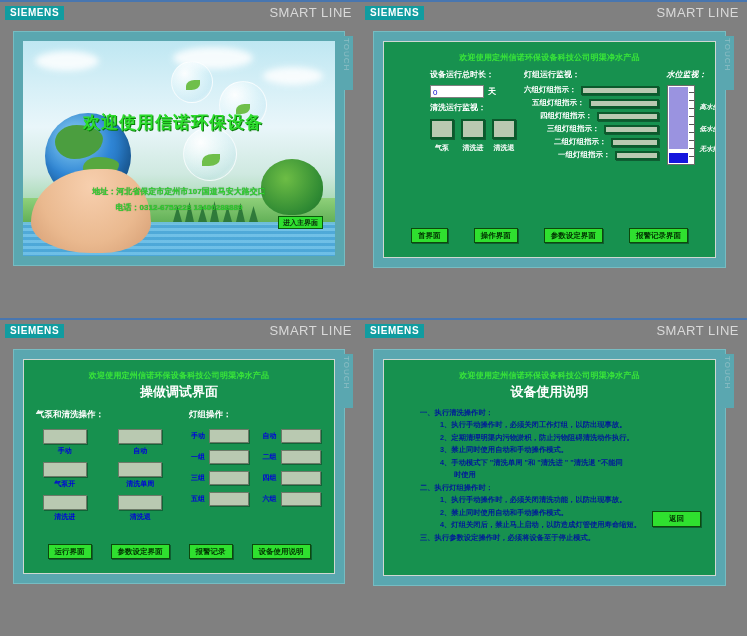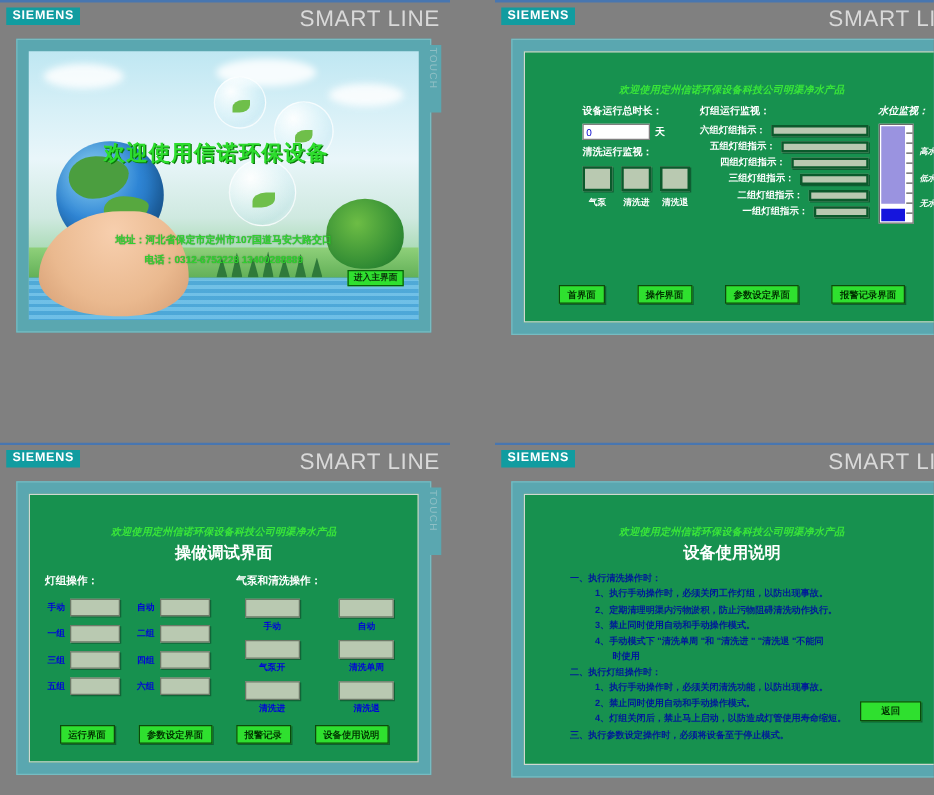--- a/index.html
+++ b/index.html
@@ -8,42 +8,41 @@
     background: #808080;
     font-family: "Liberation Sans", sans-serif;
     overflow: hidden;
     position: relative;
   }
   .grid {
     position: absolute; inset: 0;
     display: grid;
     grid-template-columns: 360px 387px;
     grid-template-rows: 318px 318px;
-    gap: 36px;
   }
   .hmi { position: relative; background: #808080; overflow: hidden; }
 
   
   .chrome {
     position: absolute; top: 0; left: 0; right: 0; height: 26px;
     background: #808080;
   }
   .topline {
     position: absolute; top: 0; left: 0; right: 0; height: 2px;
     background: #4876b0;
   }
   .siemens {
     position: absolute; top: 6px; left: 5px;
     background: #119ca0; color: #ffffff;
     font-size: 10px; font-weight: bold; letter-spacing: 0.6px;
     padding: 2px 5px 2px 5px; line-height: 1;
   }
   .smartline {
     position: absolute; top: 5px; right: 8px;
-    color: #d9d9d9; font-size: 18px; letter-spacing: 0.5px;
+    color: #d9d9d9; font-size: 13px; letter-spacing: 0.5px;
   }
 
   
   .frame {
     position: absolute; left: 13px; top: 31px;
     width: 332px; height: 235px;
     background: #5aa7b0;
     border: 1px solid #76bcc2;
     padding: 9px;
   }
@@ -64,22 +63,22 @@
 
   
   .screen {
     width: 100%; height: 100%;
     background: #17914f;
     border: 1px solid #cfd8d2;
     position: relative;
     overflow: hidden;
   }
   .welcome {
-    color: #39e639; font-style: italic; font-weight: bold;
-    font-size: 8px; text-align: center; padding-top: 24px;
+    color: #39e639; font-weight: bold;
+    font-size: 8px; text-align: center; padding-top: 10px;
     letter-spacing: 0.2px;
   }
   .scr-title {
     color: #ffffff; font-weight: bold; font-size: 13px;
     text-align: center; margin-top: 2px;
   }
 
   
   .imgscreen {
     position: absolute; left: 13px; top: 31px;
@@ -392,58 +391,20 @@
     <div class="frame">
       <div class="touchtab">
         <span>TOUCH</span>
       </div>
       <div class="screen">
         <div class="welcome">欢迎使用定州信诺环保设备科技公司明渠净水产品</div>
         <div class="scr-title">操做调试界面</div>
 
         <div class="p3wrap">
           <div class="p3col">
-            <div class="p3head">灯组操作：</div>
-            <div class="p3grid">
-              <div class="p3item">
-                <span class="p3lab">手动</span>
-                <div class="p3btn"></div>
-              </div>
-              <div class="p3item">
-                <span class="p3lab">自动</span>
-                <div class="p3btn"></div>
-              </div>
-              <div class="p3item">
-                <span class="p3lab">一组</span>
-                <div class="p3btn"></div>
-              </div>
-              <div class="p3item">
-                <span class="p3lab">二组</span>
-                <div class="p3btn"></div>
-              </div>
-              <div class="p3item">
-                <span class="p3lab">三组</span>
-                <div class="p3btn"></div>
-              </div>
-              <div class="p3item">
-                <span class="p3lab">四组</span>
-                <div class="p3btn"></div>
-              </div>
-              <div class="p3item">
-                <span class="p3lab">五组</span>
-                <div class="p3btn"></div>
-              </div>
-              <div class="p3item">
-                <span class="p3lab">六组</span>
-                <div class="p3btn"></div>
-              </div>
-            </div>
-          </div>
-
-          <div class="p3col">
             <div class="p3head">气泵和清洗操作：</div>
             <div class="p3grid2">
               <div class="p3cell">
                 <div class="p3btn"></div>
                 <span>手动</span>
               </div>
               <div class="p3cell">
                 <div class="p3btn"></div>
                 <span>自动</span>
               </div>
@@ -455,20 +416,58 @@
                 <div class="p3btn"></div>
                 <span>清洗单周</span>
               </div>
               <div class="p3cell">
                 <div class="p3btn"></div>
                 <span>清洗进</span>
               </div>
               <div class="p3cell">
                 <div class="p3btn"></div>
                 <span>清洗退</span>
+              </div>
+            </div>
+          </div>
+
+          <div class="p3col">
+            <div class="p3head">灯组操作：</div>
+            <div class="p3grid">
+              <div class="p3item">
+                <span class="p3lab">手动</span>
+                <div class="p3btn"></div>
+              </div>
+              <div class="p3item">
+                <span class="p3lab">自动</span>
+                <div class="p3btn"></div>
+              </div>
+              <div class="p3item">
+                <span class="p3lab">一组</span>
+                <div class="p3btn"></div>
+              </div>
+              <div class="p3item">
+                <span class="p3lab">二组</span>
+                <div class="p3btn"></div>
+              </div>
+              <div class="p3item">
+                <span class="p3lab">三组</span>
+                <div class="p3btn"></div>
+              </div>
+              <div class="p3item">
+                <span class="p3lab">四组</span>
+                <div class="p3btn"></div>
+              </div>
+              <div class="p3item">
+                <span class="p3lab">五组</span>
+                <div class="p3btn"></div>
+              </div>
+              <div class="p3item">
+                <span class="p3lab">六组</span>
+                <div class="p3btn"></div>
               </div>
             </div>
           </div>
         </div>
 
         <div class="btn-row">
           <div class="gbtn">运行界面</div>
           <div class="gbtn">参数设定界面</div>
           <div class="gbtn">报警记录</div>
           <div class="gbtn">设备使用说明</div>

